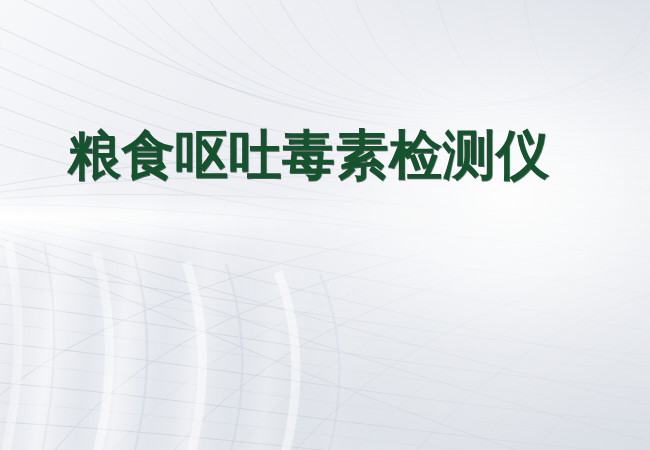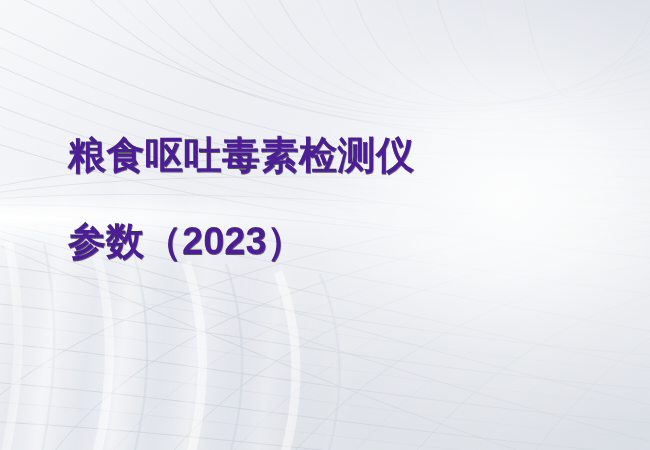--- a/index.html
+++ b/index.html
@@ -104,22 +104,22 @@
 
   
   .title-block {
     position: absolute;
     left: 68px;
     top: 112px;
     width: 560px;
   }
   .title-line {
     display: block;
-    color: #4c1d95;
-    font-size: 38px;
+    color: #14532d;
+    font-size: 53px;
     font-weight: 700;
     line-height: 86px;
     letter-spacing: 0.5px;
     white-space: nowrap;
     text-shadow:
       0.5px 0.5px 0 rgba(0,0,0,0.55),
       1px 1px 1px rgba(120,130,145,0.35);
   }
   .title-line.second {
     letter-spacing: 0px;
@@ -223,16 +223,15 @@
     </svg>
   </div>
 
   <div class="bg-layer bg-waves"></div>
   <div class="bg-layer bg-glow-right"></div>
   <div class="bg-layer bg-band"></div>
   <div class="bg-layer bg-veil"></div>
 
   <div class="title-block">
     <span class="title-line first">粮食呕吐毒素检测仪</span>
-    <span class="title-line second">参数（2023）</span>
   </div>
 
 </div>
 
 </body></html>

